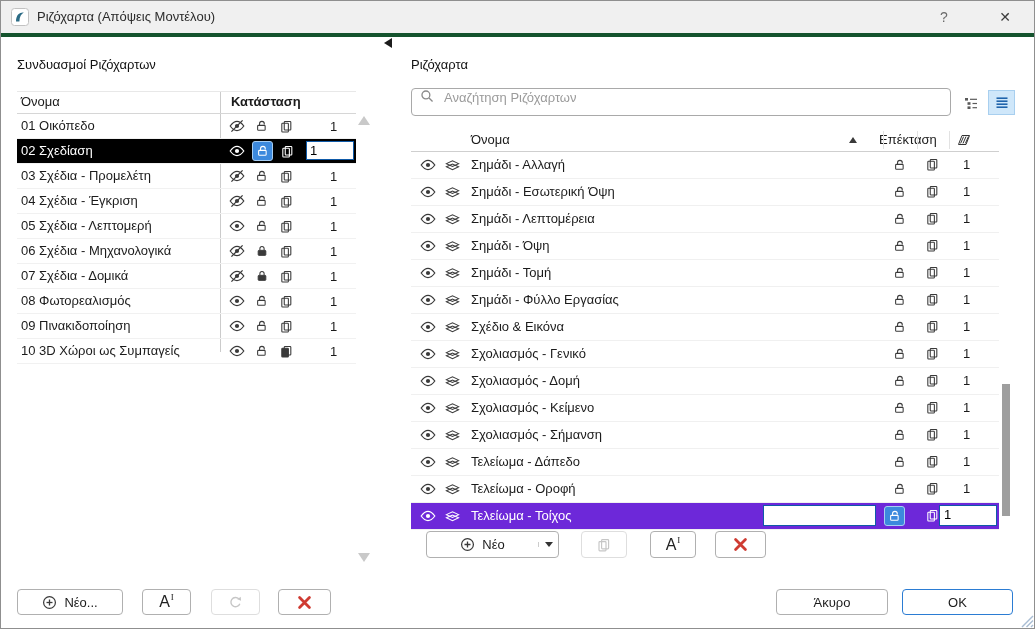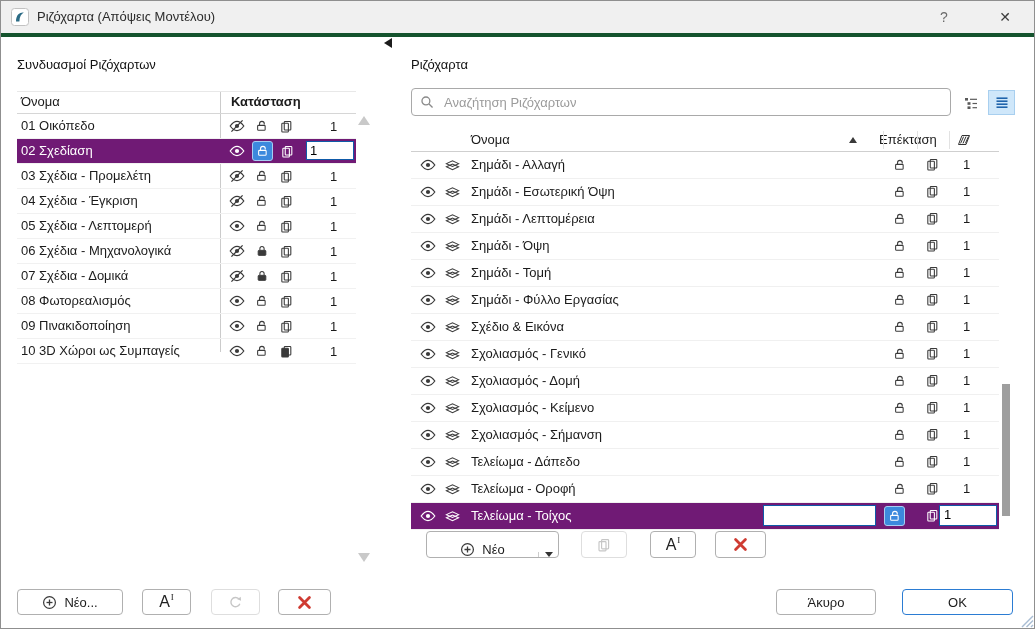--- a/index.html
+++ b/index.html
@@ -18,34 +18,34 @@
   .llist{position:absolute;left:16px;top:90px;width:339px;height:261px;}
   .lcol-div{position:absolute;left:203px;top:0;width:1px;height:261px;background:#cbcbcb;}
   .lheader{position:relative;height:21px;border-top:1px solid #e8e8e8;border-bottom:1px solid #d6d6d6;}
   .lheader .h-nm{position:absolute;left:4px;line-height:20px;}
   .lheader .h-st{position:absolute;left:214px;line-height:20px;font-weight:bold;}
   .lrow{position:relative;height:24px;border-bottom:1px solid #f1f1f1;}
   .lrow .nm{position:absolute;left:4px;line-height:23px;white-space:nowrap;}
   .lrow .st{position:absolute;left:212px;top:0;height:100%;display:flex;align-items:center;gap:10px;}
   .lrow .cnt{margin-left:26px;width:30px;line-height:23px;}
   .lrow svg{color:#3a3a3a;}
-  .lrow.sel{background:#701a75;color:#fff;}
+  .lrow.sel{background:#000000;color:#fff;}
   .lrow.sel svg{color:#fff;}
   .chip{width:21px;height:20px;margin:0 -3px;border:1px solid #a6cdf2;border-radius:3px;background:#3c89dd;
         display:flex;align-items:center;justify-content:center;box-sizing:border-box;}
   .inline-edit{position:absolute;background:#fff;border:1px solid #0f5aa8;color:#000;box-sizing:border-box;
         padding:0 3px;line-height:18px;font-size:13px;}
   .lrow .cnt-edit{left:289px;top:2px;width:48px;height:19px;}
   
   .tri-up{position:absolute;left:357px;top:115px;width:0;height:0;border-left:6px solid transparent;border-right:6px solid transparent;border-bottom:9px solid #c9c9c9;}
   .tri-down{position:absolute;left:357px;top:552px;width:0;height:0;border-left:6px solid transparent;border-right:6px solid transparent;border-top:9px solid #c9c9c9;}
   .collapse{position:absolute;left:383px;top:37px;width:0;height:0;border-top:5px solid transparent;border-bottom:5px solid transparent;border-right:8px solid #1c1c1c;}
   
   .search{position:absolute;left:410px;top:87px;width:540px;height:28px;border:1px solid #a9a9a9;border-radius:4px;
-          box-sizing:border-box;display:flex;align-items:center;gap:7px;padding:0 8px;background:#fff;}
+          box-sizing:border-box;display:flex;align-items:flex-start;gap:7px;padding:0 8px;background:#fff;}
   .search input{border:0;outline:0;flex:1;font:13px "Liberation Sans",sans-serif;color:#333;background:transparent;}
   .search input::placeholder{color:#9b9b9b;}
   .vt{position:absolute;top:89px;width:27px;height:25px;display:flex;align-items:center;justify-content:center;box-sizing:border-box;}
   .vt1{left:956px;}
   .vt2{left:987px;background:#cfe7fa;border:1px solid #a8cfef;}
   
   .rlist{position:absolute;left:410px;top:128px;width:588px;}
   .rheader{position:relative;height:22px;border-bottom:1px solid #cfcfcf;}
   .rheader .h-name{position:absolute;left:60px;line-height:21px;}
   .rheader .h-sort{position:absolute;left:438px;top:8px;width:0;height:0;border-left:4px solid transparent;border-right:4px solid transparent;border-bottom:6px solid #3a3a3a;}
@@ -53,36 +53,36 @@
   .rheader .h-hatch{position:absolute;left:545px;top:3px;color:#333;}
   .rheader .hv{position:absolute;top:2px;bottom:2px;width:1px;background:#e2e2e2;}
   .rrow{position:relative;height:26px;border-bottom:1px solid #f0f0f0;}
   .rrow svg{color:#3a3a3a;}
   .rrow .eye{position:absolute;left:9px;top:5px;}
   .rrow .lyr{position:absolute;left:34px;top:6px;}
   .rrow .rname{position:absolute;left:60px;line-height:25px;white-space:nowrap;}
   .rrow .lock{position:absolute;left:482px;top:6px;}
   .rrow .pgs{position:absolute;left:514px;top:5px;}
   .rrow .rcnt{position:absolute;left:552px;line-height:25px;}
-  .rrow.sel{background:#701a75;color:#fff;}
+  .rrow.sel{background:#6d28d9;color:#fff;}
   .rrow.sel svg{color:#fff;}
   .rrow .ext-edit{left:352px;top:2px;width:113px;height:21px;}
   .rrow .chip{position:absolute;left:476px;top:3px;}
   .rrow .cnt-edit{left:528px;top:2px;width:58px;height:21px;padding-left:4px;}
   
   .sb-thumb{position:absolute;left:1001px;top:383px;width:8px;height:132px;background:#9e9e9e;}
   
   .btn{position:absolute;height:27px;border:1px solid #b0b0b0;border-radius:4px;background:#fff;
        display:flex;align-items:center;justify-content:center;box-sizing:border-box;cursor:default;}
   .btn2{position:absolute;top:588px;height:26px;border:1px solid #b0b0b0;border-radius:4px;background:#fff;
        display:flex;align-items:center;justify-content:center;gap:7px;box-sizing:border-box;cursor:default;}
   .disabled{border-color:#dedede;}
   .disabled svg{color:#c6c6c6;}
   .split{position:absolute;left:425px;top:530px;width:133px;height:27px;border:1px solid #b0b0b0;border-radius:4px;
-         background:#fff;display:flex;align-items:flex-end;box-sizing:border-box;overflow:hidden;}
+         background:#fff;display:flex;align-items:center;box-sizing:border-box;overflow:hidden;}
   .split-main{flex:1;display:flex;align-items:center;justify-content:center;gap:7px;}
   .split-caret{width:19px;border-left:1px solid #cccccc;display:flex;align-items:center;justify-content:center;}
   .caret-down{width:0;height:0;border-left:4px solid transparent;border-right:4px solid transparent;border-top:5px solid #333;}
   .ai{display:flex;align-items:flex-start;color:#222;}
   .ai .a-main{font-size:16px;line-height:16px;}
   .ai .a-sup{font-size:9px;line-height:9px;margin:-1px 0 0 1px;font-family:"Liberation Serif",serif;}
   #btn-ok{border:1px solid #2b7cd3;}
   .grip{position:absolute;left:1017px;top:611px;color:#a9bdd3;}
 </style>
 </head>
@@ -670,21 +670,21 @@
   <div class="btn2 disabled" style="left:210px;width:49px">
     <svg width="15" height="15">
         <use href="#i-refresh"></use>
       </svg>
   </div>
   <div class="btn2" style="left:277px;width:53px">
     <svg width="15" height="15">
         <use href="#i-x"></use>
       </svg>
   </div>
-  <div class="btn2" style="left:775px;width:100px">
+  <div class="btn2" style="left:775px;width:112px">
     <span>Άκυρο</span>
   </div>
   <div class="btn2" id="btn-ok" style="left:901px;width:111px">
     <span>OK</span>
   </div>
 
   <svg class="grip" width="16" height="16">
       <use href="#i-grip"></use>
     </svg>
 </div>

